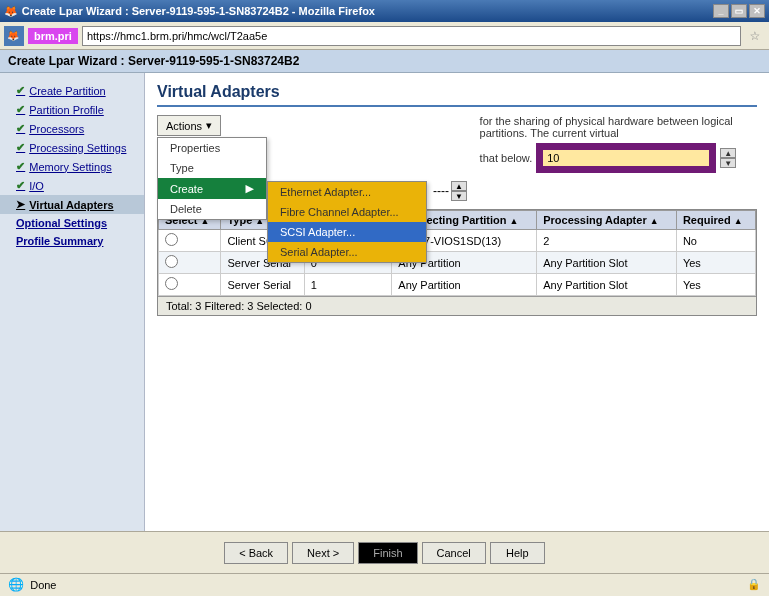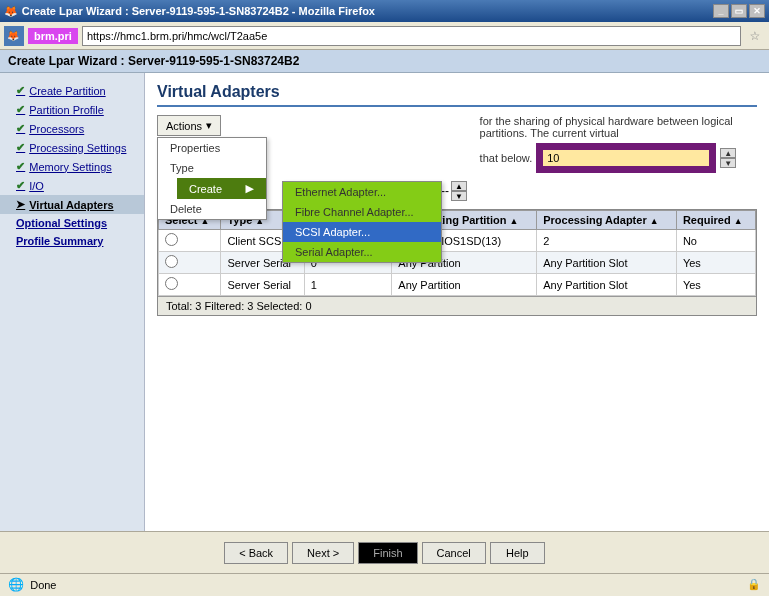--- a/index.html
+++ b/index.html
@@ -163,33 +163,32 @@
       font-size: 11px;
       cursor: pointer;
       white-space: nowrap;
       color: #333;
     }
     .dropdown-item.has-submenu {
       display: flex;
       justify-content: space-between;
       align-items: center;
     }
-    .dropdown-item.submenu-active { background: #4d7c0f; color: white; margin-left: 19px; }
+    .dropdown-item.submenu-active { background: #15803d; color: white; }
 
     
     .submenu {
       position: absolute;
       top: 66px;
       left: 110px;
-      background: #84cc16;
+      background: #eab308;
       border: 1px solid #888;
       box-shadow: 2px 2px 4px rgba(0,0,0,0.2);
       z-index: 101;
       min-width: 160px;
-      margin-left: 15px;
     }
     .submenu-item {
       padding: 4px 12px;
       font-size: 11px;
       cursor: pointer;
       white-space: nowrap;
       color: #333;
     }
     .submenu-item.highlighted { background: #316ac5; color: white; }
     .num-input {

